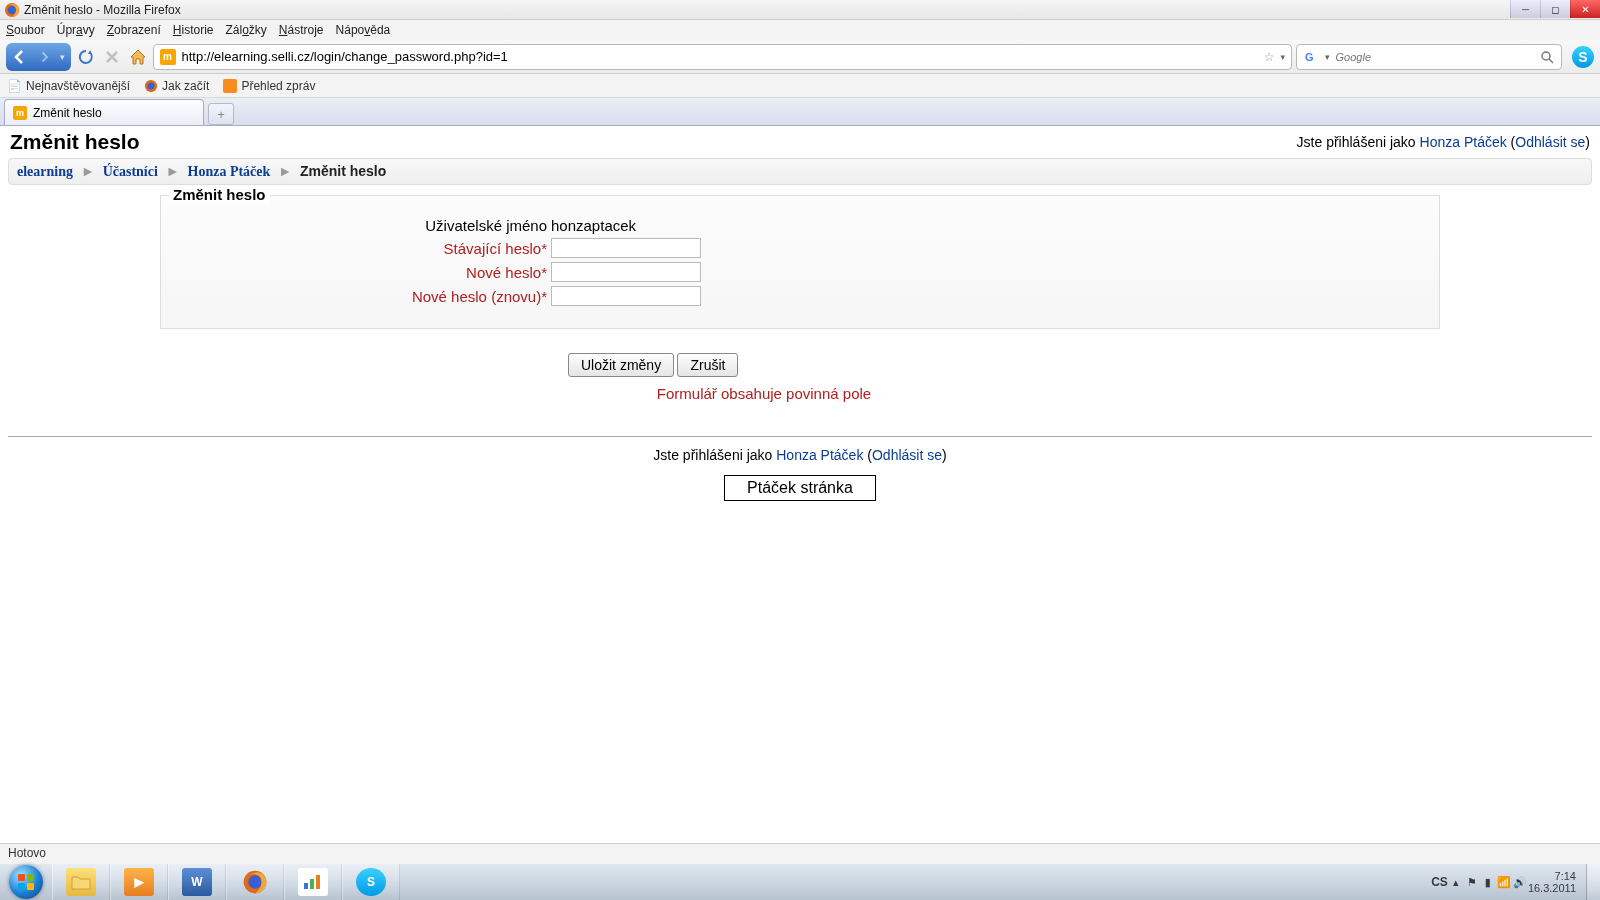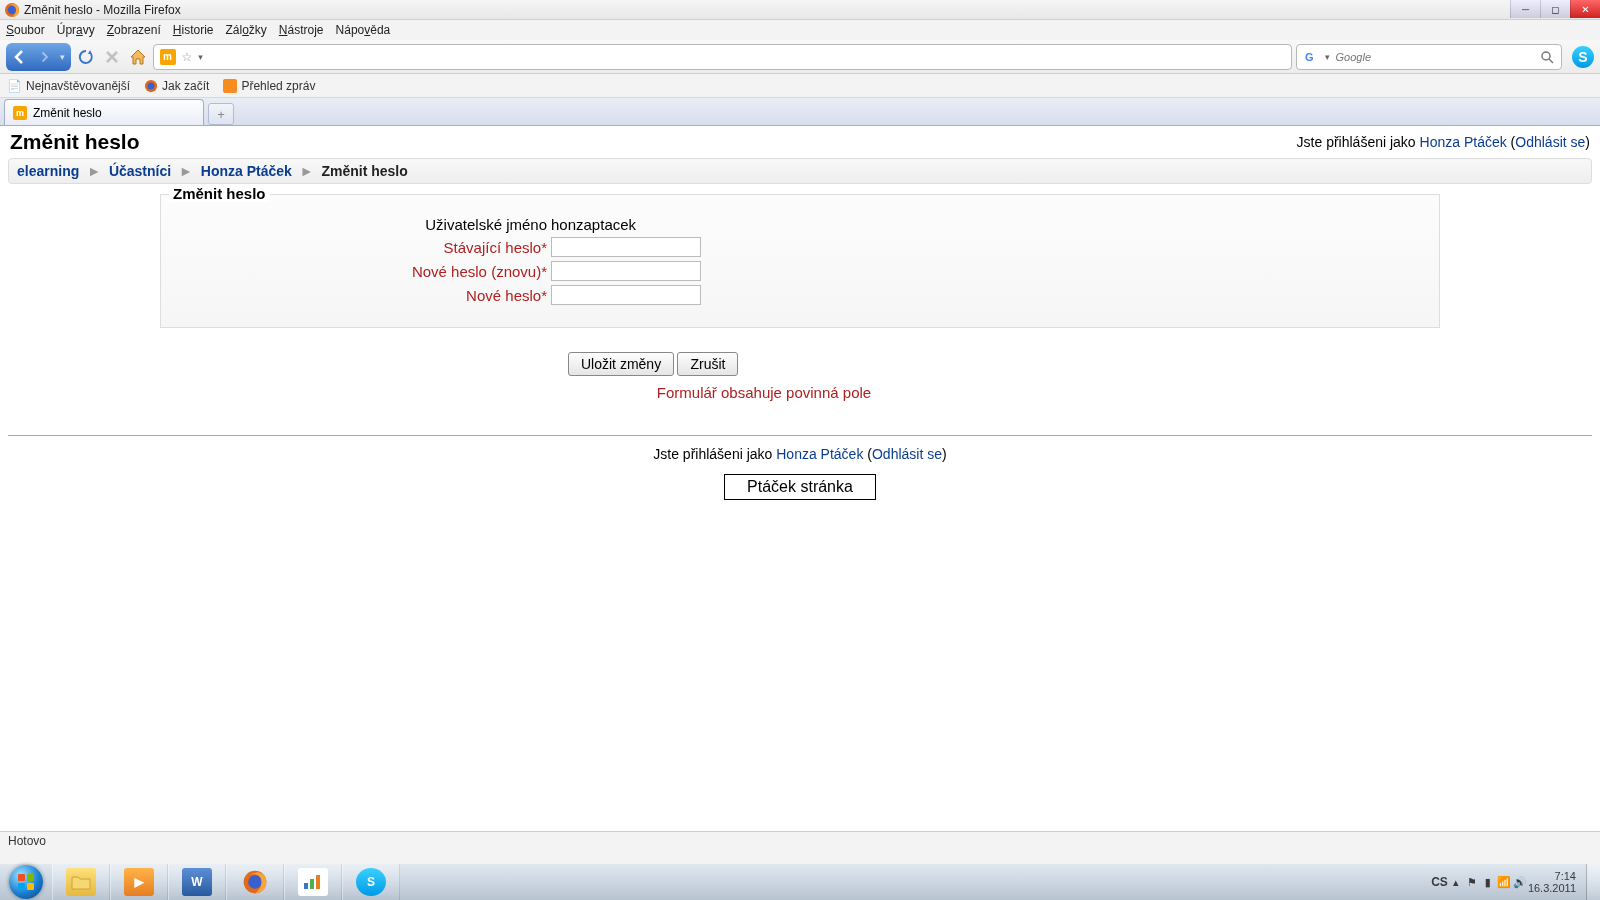--- a/index.html
+++ b/index.html
@@ -50,21 +50,21 @@
     .tab .favicon { width:14px; height:14px; background:#f7a600; border-radius:2px; display:flex; align-items:center; justify-content:center; font-size:9px; font-weight:bold; color:#fff;}
     .newtab { width:26px; height:22px; background:linear-gradient(#f2f4f9,#dde3f0); border:1px solid #b3bbd4; border-radius:3px; margin-left:4px; display:flex; align-items:center; justify-content:center; color:#888; font-size:13px;}
 
     
     .page { position: relative; }
     .page-header { display:flex; justify-content:space-between; align-items:center; padding: 4px 10px 2px 10px;}
     h1.pagetitle { font-size: 21px; font-weight: bold; font-family: Arial, sans-serif; }
     .loginfo { font-size: 14px; }
     .loginfo a { color: #0a3d91; text-decoration:none; }
     .breadcrumb { margin: 2px 8px 10px 8px; padding: 4px 8px; background: linear-gradient(#f8f8f8,#eeeeee); border:1px solid #ddd; border-radius:4px; font-size:14px; font-family: Arial, sans-serif;}
-    .breadcrumb a { color:#0a3d91; font-weight:bold; text-decoration:none; }
+    .breadcrumb a { color:#0a3d91; font-weight:bold; text-decoration:none;font-family:Liberation Serif, serif; }
     .breadcrumb .sep { color:#999; margin:0 4px;}
     .breadcrumb .current { color:#222; font-weight:bold;}
 
     .formbox { margin: 0 160px; border:1px solid #ddd; background: linear-gradient(#fcfcfc,#f6f6f6); padding-bottom:18px;}
     .formbox .legend { position:relative; top:-10px; left:8px; background:#fff; font-weight:bold; font-size:15px; padding:0 4px; display:inline-block;}
     .formrow { display:flex; align-items:center; margin:4px 0;}
     .formrow label { width:390px; text-align:right; padding-right:4px; font-size:15px; }
     .formrow label.req { color:#b02020; }
     .formrow .val { font-size:15px; }
     .formrow input[type=password] { width:150px; height:20px; border:1px solid #bbb; background:#fff; font-size:13px; padding:0 3px;}
@@ -72,21 +72,21 @@
     .btnrow { text-align:left; margin:24px 0 8px 568px;}
     .btn { font-size:14px; padding:3px 12px; background:linear-gradient(#fdfdfd,#e5e5e5); border:1px solid #888; border-radius:3px; cursor:default;}
     .reqnote { text-align:center; color:#b02020; font-size:15px; margin:6px 72px 0 0;}
 
     hr.divider { margin: 34px 8px 10px 8px; border:none; border-top:1px solid #aaa;}
     .footer { text-align:center; font-size:14px; }
     .footer a { color:#0a3d91; text-decoration:none;}
     .homebtn { display:inline-block; margin-top:12px; padding:3px 22px; font-size:16px; background:#fff; border:1px solid #000;}
 
     
-    .statusbar { position:absolute; bottom:36px; left:0; right:0; height:33px; background:#f3f3f3; border-top:1px solid #ccc; padding:2px 8px; font-size:12px; color:#333;}
+    .statusbar { position:absolute; bottom:36px; left:0; right:0; height:21px; background:#f3f3f3; border-top:1px solid #ccc; padding:2px 8px; font-size:12px; color:#333;}
 
     
     .taskbar { position:absolute; bottom:0; left:0; right:0; height:36px; background: linear-gradient(#dfe7ef, #cbd6e2 50%, #b8c3d0); display:flex; align-items:center;}
     .startbtn { width:52px; height:36px; display:flex; align-items:center; justify-content:center;}
     .orb { width:34px; height:34px; border-radius:50%; background: radial-gradient(circle at 35% 30%, #9be1ff, #1a7fd4 55%, #0b3f77); display:flex; align-items:center; justify-content:center; box-shadow: 0 0 4px rgba(0,0,0,.4);}
     .taskicons { display:flex; height:100%; }
     .taskicon { width:58px; height:36px; display:flex; align-items:center; justify-content:center; border-right:1px solid rgba(0,0,0,.1); border-left:1px solid rgba(255,255,255,.4); background: linear-gradient(rgba(255,255,255,.35), rgba(255,255,255,0));}
     .taskicon .ibox { width:30px; height:28px; border-radius:3px; display:flex; align-items:center; justify-content:center; color:#fff; font-weight:bold;}
     .tray { margin-left:auto; display:flex; align-items:center; padding:0 10px; height:100%; color:#3a3a3a; font-size:11px;}
     .tray .lang { font-weight:bold; font-size:12px;}
@@ -151,20 +151,21 @@
         <path d="M3 3 L13 13 M13 3 L3 13" stroke="#888" stroke-width="2.5"></path>
       </svg>
     </div>
   <div class="ico">
       <svg width="18" height="18" viewBox="0 0 18 18">
         <path d="M2 9 L9 2 L16 9 L14 9 L14 16 L11 16 L11 11 L7 11 L7 16 L4 16 L4 9 Z" fill="#f4b95a" stroke="#b8771f"></path>
       </svg>
     </div>
   <div class="urlbar">
     <span class="favicon">m</span>
+    <input type="text" value="http://elearning.selli.cz/login/change_password.php?id=1" style="">
     <span class="star">☆</span>
     <span class="dd2">▾</span>
   </div>
   <div class="searchbox">
     <span class="sbicon">
         <svg width="14" height="14" viewBox="0 0 14 14">
           <rect width="14" height="14" fill="#fff"></rect>
           <text x="1" y="11" font-size="11" font-weight="bold"><tspan fill="#4285f4">G</tspan></text>
         </svg>
       </span>
@@ -230,25 +231,25 @@
     <span class="legend">Změnit heslo</span>
     <div class="formrow">
       <label>Uživatelské jméno</label>
       <span class="val">honzaptacek</span>
     </div>
     <div class="formrow">
       <label class="req">Stávající heslo*</label>
       <input type="password" style="">
     </div>
     <div class="formrow">
+      <label class="req">Nové heslo*</label>
+      <input type="password" style="">
+    </div>
+    <div class="formrow">
       <label class="req">Nové heslo (znovu)*</label>
-      <input type="password" style="">
-    </div>
-    <div class="formrow">
-      <label class="req">Nové heslo*</label>
       <input type="password" style="">
     </div>
   </div>
 
   <div class="btnrow">
     <button class="btn">Uložit změny</button>
     <button class="btn">Zrušit</button>
   </div>
   <div class="reqnote">Formulář obsahuje povinná pole</div>
 

